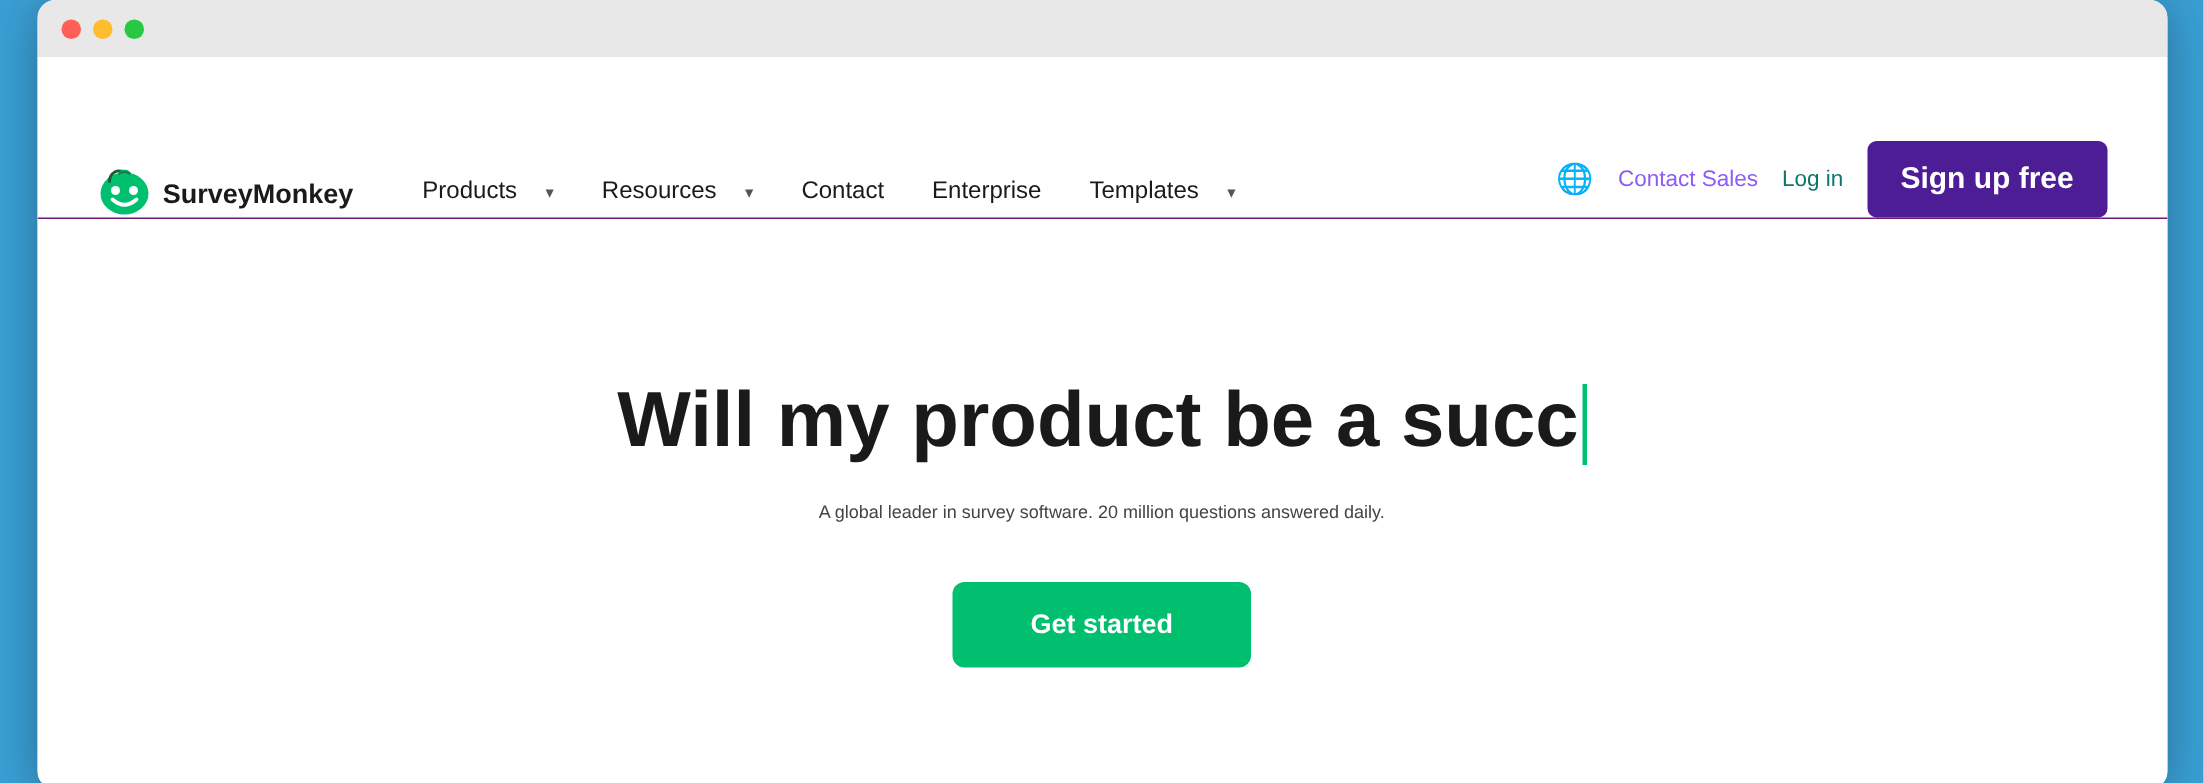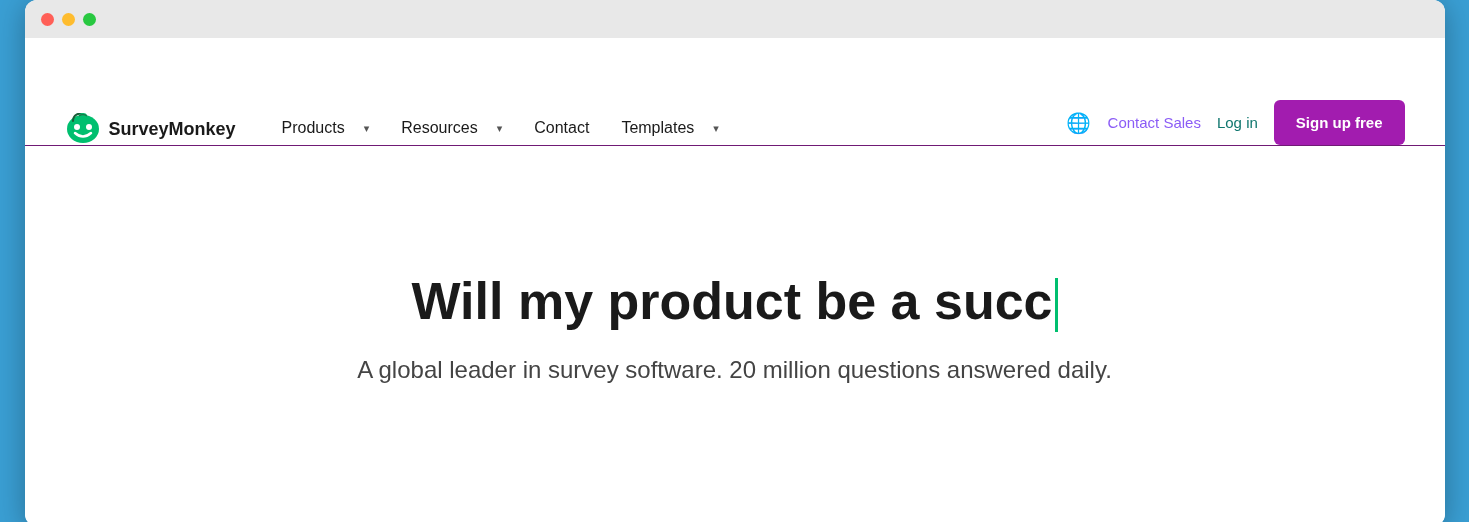--- a/index.html
+++ b/index.html
@@ -115,23 +115,23 @@
       white-space: nowrap;
     }
 
     .login-btn {
       font-size: 15px;
       color: #0f766e;
       cursor: pointer;
     }
 
     .signup-btn {
-      background: #a21caf;
+      background: #4c1d95;
       color: #fff;
-      font-size: 15px;
+      font-size: 20px;
       font-weight: 700;
       padding: 14px 22px;
       border-radius: 6px;
       cursor: pointer;
       white-space: nowrap;
       border: none;
     }
 
     
     .hero {
@@ -161,21 +161,21 @@
       margin-left: 2px;
       animation: blink 1s step-end infinite;
     }
 
     @keyframes blink {
       0%, 100% { opacity: 1; }
       50% { opacity: 0; }
     }
 
     .hero-sub {
-      font-size: 24px;
+      font-size: 12px;
       color: #444;
       text-align: center;
       margin-bottom: 40px;
     }
 
     .get-started-btn {
       background: #00bf6f;
       color: #fff;
       font-size: 18px;
       font-weight: 700;
@@ -220,34 +220,38 @@
           <span class="chevron">▾</span>
         </div>
         <div class="nav-item">
           <span>Resources</span>
           <span class="chevron">▾</span>
         </div>
         <div class="nav-item">
           <span>Contact</span>
         </div>
         <div class="nav-item">
+          <span>Enterprise</span>
+        </div>
+        <div class="nav-item">
           <span>Templates</span>
           <span class="chevron">▾</span>
         </div>
       </div>
 
       <div class="nav-right">
         <span class="globe-icon">🌐</span>
         <span class="contact-sales">Contact Sales</span>
         <span class="login-btn">Log in</span>
         <button class="signup-btn">Sign up free</button>
       </div>
     </nav>
 
     <section class="hero">
       <h1 class="hero-heading">
         <span>Will my product be a succ</span><span class="cursor"></span>
       </h1>
       <p class="hero-sub">A global leader in survey software. 20 million questions answered daily.</p>
+      <button class="get-started-btn">Get started</button>
     </section>
 
   </div>
 </div>
 
 </body></html>

